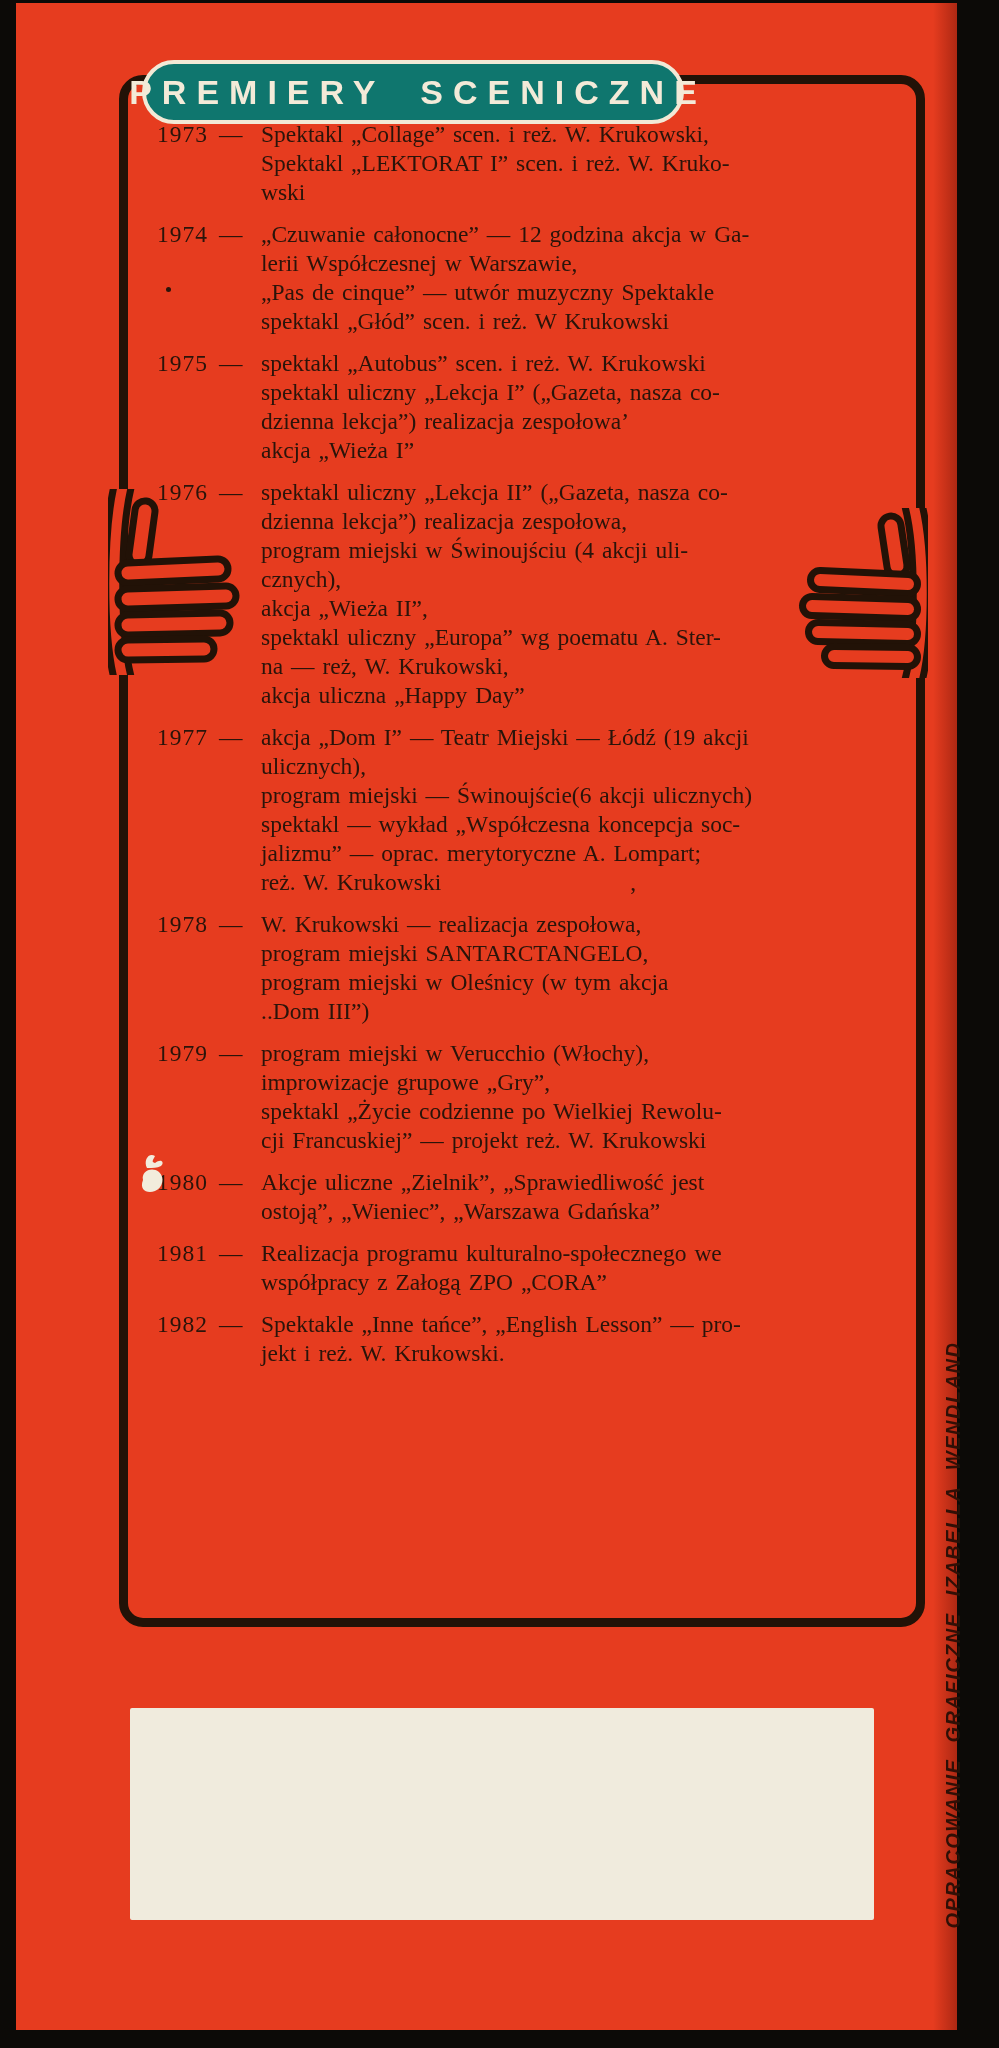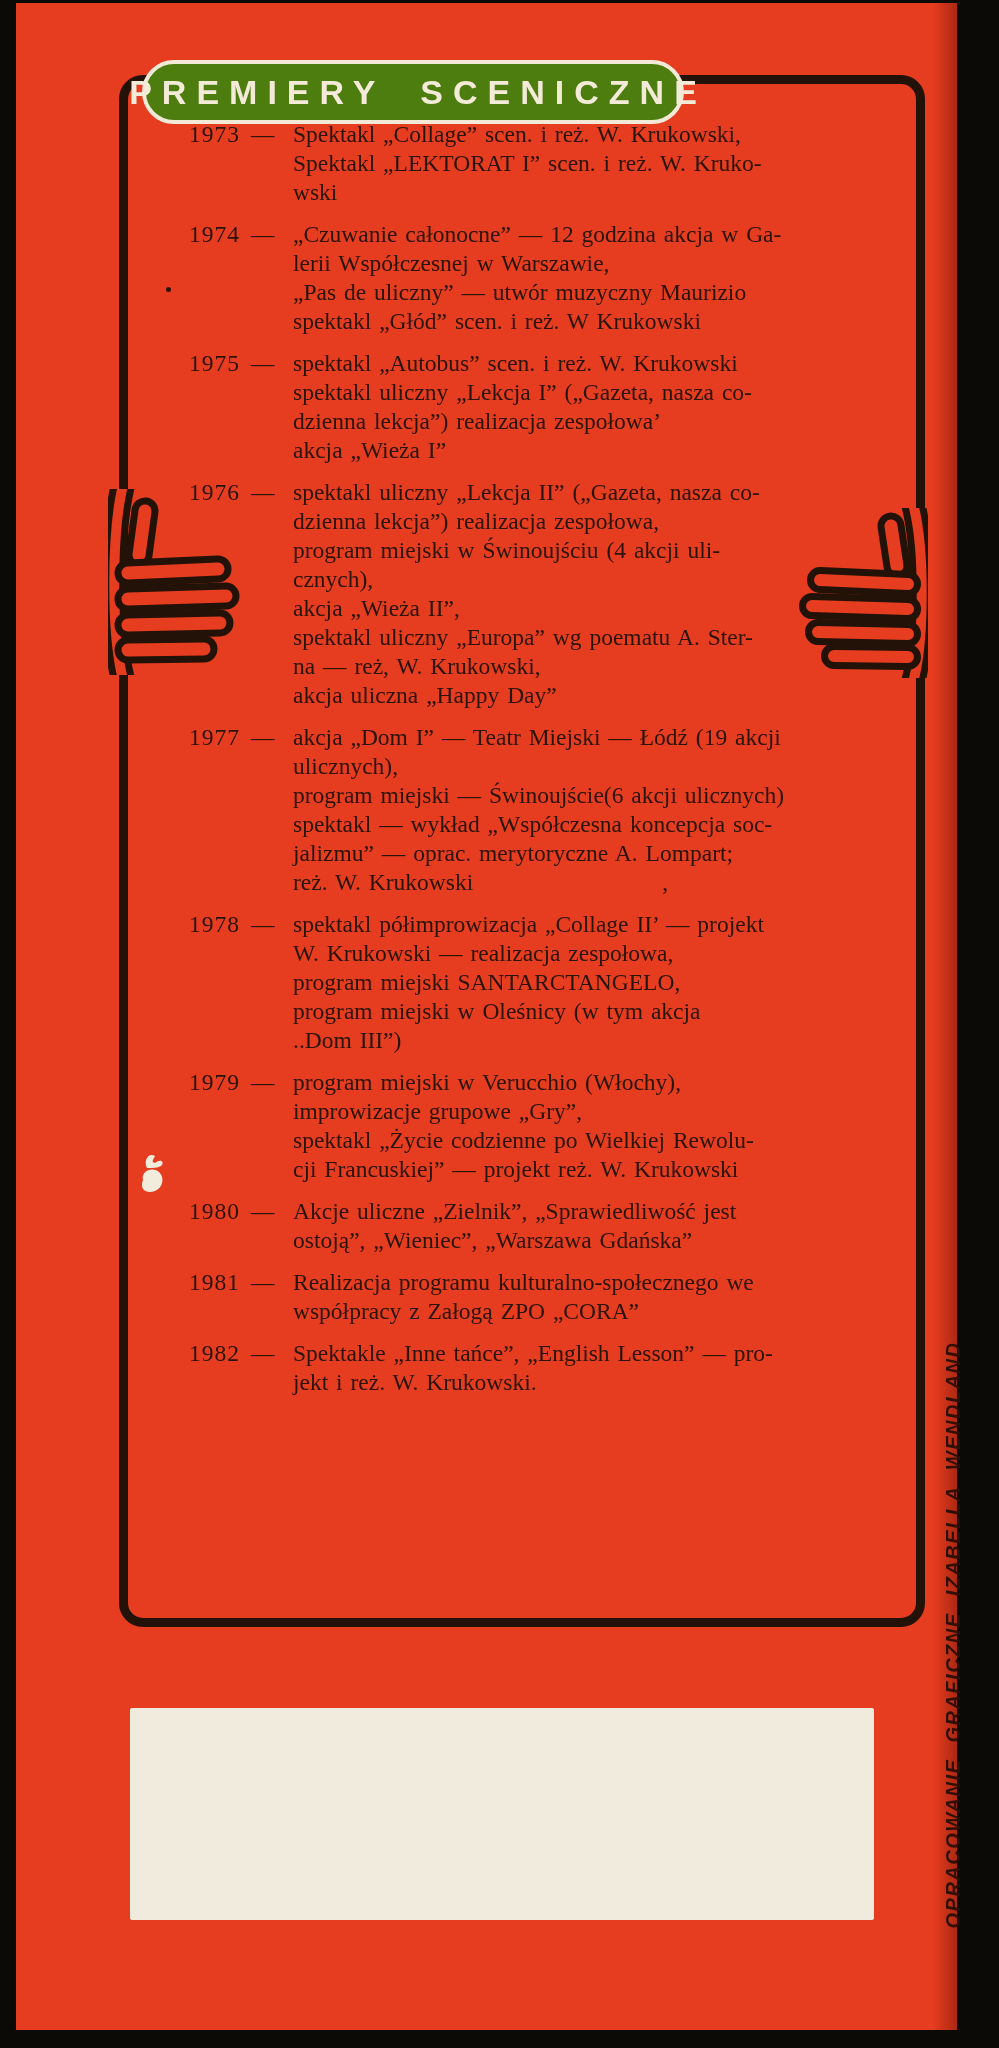--- a/index.html
+++ b/index.html
@@ -17,31 +17,31 @@
     background:linear-gradient(to right, rgba(0,0,0,0), rgba(80,8,0,.38));
   }
   #frame {
     position:absolute; left:103px; top:72px; width:806px; height:1552px;
     box-sizing:border-box;
     border:9px solid #221207; border-radius:24px;
   }
   #title-pill {
     position:absolute; left:126px; top:57px; width:542px; height:64px;
     box-sizing:border-box;
-    background:#4d7c0f; border:4px solid #f2e9d6; border-radius:34px;
+    background:#0f766e; border:4px solid #f2e9d6; border-radius:34px;
     display:flex; align-items:center; justify-content:center;
   }
   #title-pill .ttl {
     font-family:"Liberation Sans", sans-serif;
     font-size:34px; font-weight:bold; letter-spacing:10px; word-spacing:16px;
     color:#f3ead8; white-space:nowrap; padding-left:10px;
   }
   #entries {
     position:absolute; left:141px; top:117px; width:716px;
-    color:#2a140a; font-size:23.5px; line-height:29px;margin-left:32px;
+    color:#2a140a; font-size:23.5px; line-height:29px;
   }
   .entry { display:grid; grid-template-columns:62px 42px 1fr; margin-bottom:13px; }
   .entry .year { letter-spacing:1px; }
   .entry .dash { }
   .tline { white-space:pre-wrap; word-spacing:2px; }
   .hand { position:absolute; }
   #credit {
     position:absolute; left:627px; top:1612px; width:620px; height:40px;
     transform:rotate(-90deg); transform-origin:center;
     font-family:"Liberation Sans", sans-serif; font-style:italic; font-weight:bold;
@@ -78,21 +78,21 @@
           <div class="tline">Spektakl „LEKTORAT I” scen. i reż. W. Kruko-</div>
           <div class="tline">wski</div>
         </div>
       </div>
       <div class="entry">
         <div class="year">1974</div>
         <div class="dash">—</div>
         <div class="lines">
           <div class="tline">„Czuwanie całonocne” — 12 godzina akcja w Ga-</div>
           <div class="tline">lerii Współczesnej w Warszawie,</div>
-          <div class="tline">„Pas de uliczny” — utwór muzyczny Maurizio</div>
+          <div class="tline">„Pas de cinque” — utwór muzyczny Spektakle</div>
           <div class="tline">spektakl „Głód” scen. i reż. W Krukowski</div>
         </div>
       </div>
       <div class="entry">
         <div class="year">1975</div>
         <div class="dash">—</div>
         <div class="lines">
           <div class="tline">spektakl „Autobus” scen. i reż. W. Krukowski</div>
           <div class="tline">spektakl uliczny „Lekcja I” („Gazeta, nasza co-</div>
           <div class="tline">dzienna lekcja”) realizacja zespołowa’</div>
@@ -122,21 +122,20 @@
           <div class="tline">program miejski — Świnoujście(6 akcji ulicznych)</div>
           <div class="tline">spektakl — wykład „Współczesna koncepcja soc-</div>
           <div class="tline">jalizmu” — oprac. merytoryczne A. Lompart;</div>
           <div class="tline">reż. W. Krukowski                        ,</div>
         </div>
       </div>
       <div class="entry">
         <div class="year">1978</div>
         <div class="dash">—</div>
         <div class="lines">
-          <div class="tline">spektakl półimprowizacja „Collage II’ — projekt</div>
           <div class="tline">W. Krukowski — realizacja zespołowa,</div>
           <div class="tline">program miejski SANTARCTANGELO,</div>
           <div class="tline">program miejski w Oleśnicy (w tym akcja</div>
           <div class="tline">..Dom III”)</div>
         </div>
       </div>
       <div class="entry">
         <div class="year">1979</div>
         <div class="dash">—</div>
         <div class="lines">

